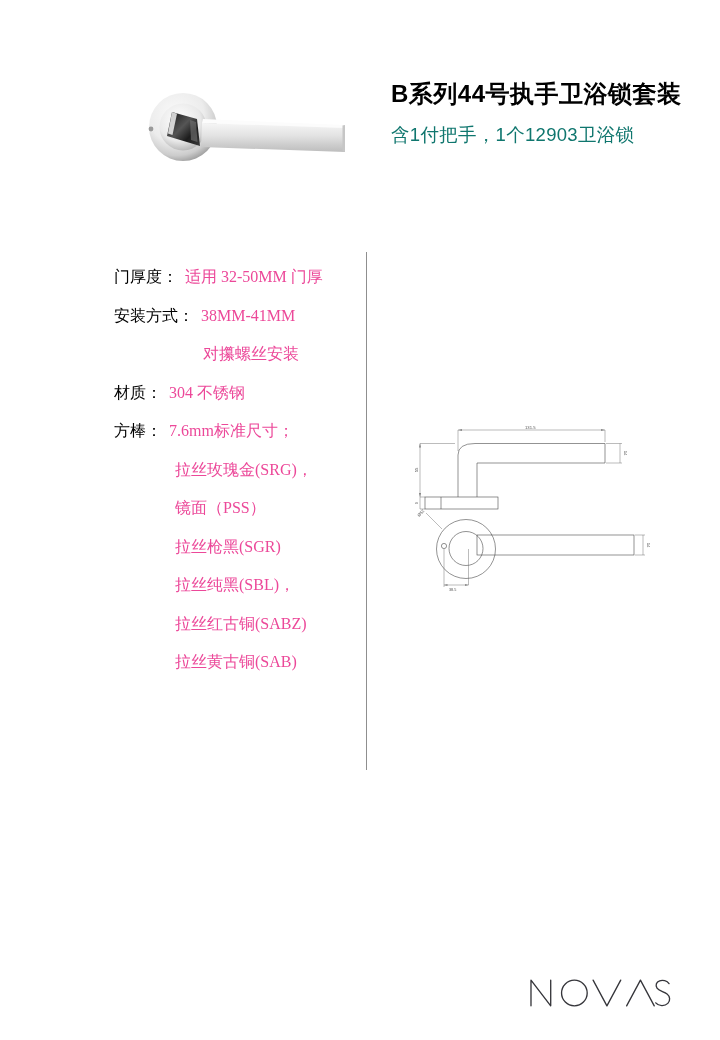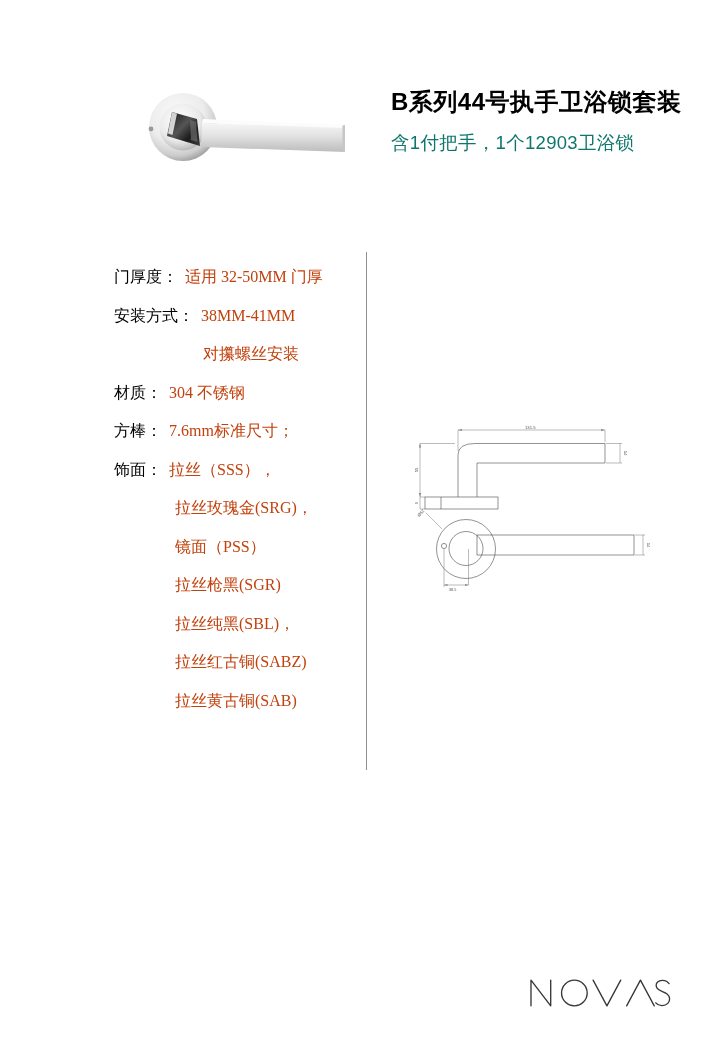--- a/index.html
+++ b/index.html
@@ -3,30 +3,30 @@
 <meta charset="utf-8">
 <style>
   html,body{margin:0;padding:0;background:#fff;}
   body{width:720px;height:1040px;position:relative;overflow:hidden;
        font-family:"Liberation Sans","DejaVu Sans",sans-serif;color:#1a1a1a;}
 
   
   .photo{position:absolute;left:146px;top:86px;width:212px;height:110px;}
 
   
-  .header{position:absolute;left:391px;top:88px;width:310px;}
+  .header{position:absolute;left:391px;top:80px;width:310px;}
   .title{font-size:24px;font-weight:700;color:#000;letter-spacing:.5px;line-height:1.15;}
   .subtitle{font-size:18.5px;color:#0f766e;margin-top:14px;letter-spacing:.3px;}
   .model{font-size:17.5px;font-weight:700;color:#000;margin-top:17px;letter-spacing:.4px;}
 
   
   .specs{position:absolute;left:114px;top:258px;width:250px;}
   .spec-row{height:38.5px;line-height:38.5px;white-space:nowrap;font-size:16px;}
   .spec-label{font-weight:400;color:#000;font-family:"Liberation Sans","DejaVu Sans",sans-serif;}
-  .spec-value{color:#c2410c;font-family:"Liberation Serif","DejaVu Serif",serif;margin-left:7px;}
+  .spec-value{color:#ec4899;font-family:"Liberation Serif","DejaVu Serif",serif;margin-left:7px;}
   .spec-row.no-label .spec-value{margin-left:0;text-align:center;}
   .indent-a{padding-left:89px;}
   .indent-b{padding-left:64px;}
   .indent-c{padding-left:61px;}
 
   
   .divider{position:absolute;left:366px;top:252px;width:1px;height:518px;background:#8f8f8f;}
 
   
   .drawing{position:absolute;left:405px;top:415px;width:250px;height:185px;}
@@ -99,23 +99,20 @@
   </div>
   <div class="spec-row no-label indent-a">
     <span class="spec-value">对攥螺丝安装</span>
   </div>
   <div class="spec-row">
     <span class="spec-label">材质：</span><span class="spec-value">304 不锈钢</span>
   </div>
   <div class="spec-row">
     <span class="spec-label">方棒：</span><span class="spec-value">7.6mm标准尺寸；</span>
   </div>
-  <div class="spec-row">
-    <span class="spec-label">饰面：</span><span class="spec-value">拉丝（SSS），</span>
-  </div>
   <div class="spec-row no-label indent-c">
     <span class="spec-value">拉丝玫瑰金(SRG)，</span>
   </div>
   <div class="spec-row no-label indent-c">
     <span class="spec-value">镜面（PSS）</span>
   </div>
   <div class="spec-row no-label indent-c">
     <span class="spec-value">拉丝枪黑(SGR)</span>
   </div>
   <div class="spec-row no-label indent-c">

